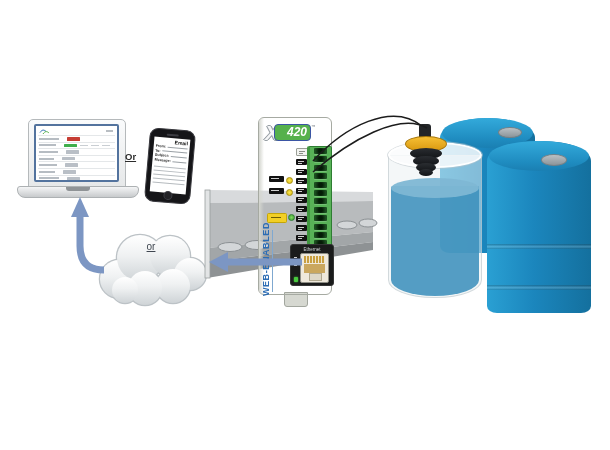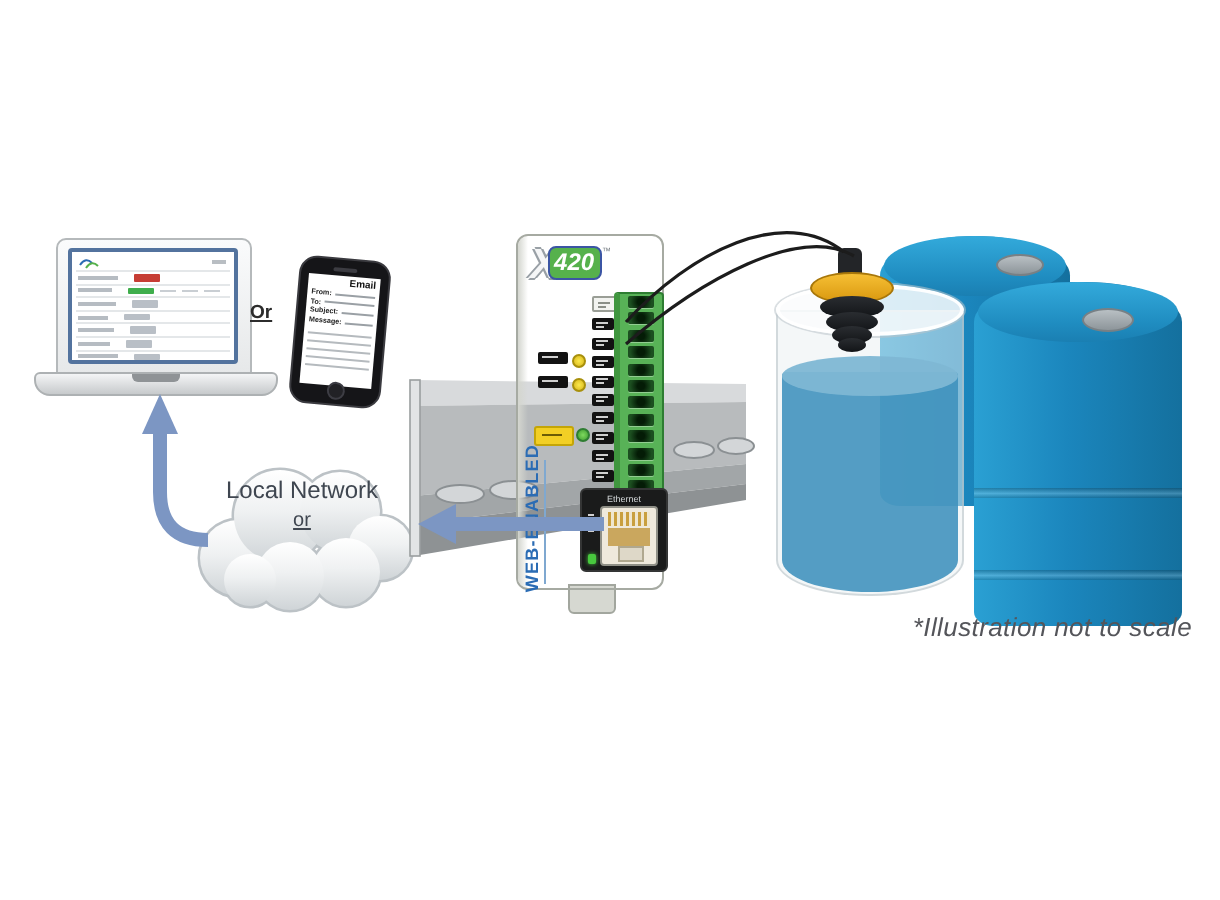--- a/index.html
+++ b/index.html
@@ -49,21 +49,21 @@
 
   
   .device{left:258px;top:117px;width:74px;height:178px;background:linear-gradient(90deg,#fbfbf8,#ededе6 70%,#e4e5dd);
     background:linear-gradient(90deg,#fbfbf8,#ededе6);border:1.5px solid #a6aaa2;border-radius:6px;z-index:20;box-sizing:border-box;}
   .dev-side{left:0;top:0;bottom:0;width:5px;background:linear-gradient(90deg,#d4d6cf,rgba(212,214,207,0));border-radius:6px 0 0 6px;}
   .dev-tab{left:284px;top:292px;width:22px;height:13px;background:#d6d8d1;border:1px solid #a2a69e;border-radius:0 0 3px 3px;z-index:19;}
   .logo{left:6px;top:3px;width:62px;height:21px;white-space:nowrap;}
   .logo-x{font-style:italic;font-weight:900;font-size:21px;color:#f5f6f7;
     text-shadow:-1.2px 0 #99a0a6,1.2px 0 #99a0a6,0 -1.2px #99a0a6,0 1.2px #99a0a6;}
   .logo-badge{display:inline-block;margin-left:-5px;background:#56b14c;border:1.5px solid #3b55a4;border-radius:4px;
-    color:#fff;font-style:italic;font-weight:900;font-size:12px;padding:0 3px 1px 2px;vertical-align:4px;}
+    color:#fff;font-style:italic;font-weight:900;font-size:12px;padding:0 3px 1px 12px;vertical-align:4px;}
   .logo-tm{font-size:4.5px;color:#7b8288;vertical-align:12px;}
   .io-chips{left:37px;top:30px;width:12px;}
   .io-chip{width:11px;height:6px;background:#121212;border-radius:1px;margin-bottom:3.4px;position:relative;}
   .io-chip i{position:absolute;left:2px;height:1px;background:#cfcfcf;}
   .io-chip i.d1{top:1.5px;width:6px;}
   .io-chip i.d2{top:3.5px;width:4px;}
   .io-chip.first{background:#f2f3f0;border:0.5px solid #9a9e96;}
   .io-chip.first i{background:#8b8f88;}
   .terminal-block{left:48px;top:28px;width:25px;height:112px;background:#58b257;border:1px solid #2e7d32;
     border-left:3px solid #40963f;border-radius:2px;box-sizing:border-box;padding-top:1px;}
@@ -232,21 +232,20 @@
       <circle cx="27" cy="53" r="19"></circle>
         <circle cx="48" cy="32" r="23"></circle>
         <circle cx="78" cy="30" r="20"></circle>
       <circle cx="98" cy="48" r="16"></circle>
         <circle cx="81" cy="60" r="17"></circle>
         <circle cx="53" cy="62" r="17"></circle>
         <circle cx="33" cy="64" r="13"></circle>
     </g>
   </svg>
   <div class="abs cloud-text">
-    <div class="cloud-l1">Local Network</div>
     <div class="cloud-l2">or</div>
   </div>
 
   <svg class="abs rail-svg" width="180" height="105" viewBox="0 0 180 105">
     <polygon points="7,10 173,12 173,21 7,23" fill="#d8dadc"></polygon>
     <polygon points="7,23 173,21 173,52 7,68" fill="#b8bbbd"></polygon>
     <polygon points="7,68 173,52 173,62 7,82" fill="#a2a6a8"></polygon>
     <polygon points="7,82 173,62 173,70 7,98" fill="#8e9294"></polygon>
     <rect x="5" y="10" width="5" height="88" fill="#e2e4e5" stroke="#9a9e9f" stroke-width="0.8"></rect>
     <g fill="#d3d6d8" stroke="#8b9093" stroke-width="1">
@@ -379,21 +378,20 @@
 
   <div class="abs sensor">
     <div class="abs sn-gland"></div>
     <div class="abs sn-cap"></div>
     <div class="abs sn-d" style="left:5px;top:24px;width:32px;height:11px;"></div>
     <div class="abs sn-d" style="left:8px;top:32px;width:26px;height:10px;"></div>
     <div class="abs sn-d" style="left:11px;top:39px;width:20px;height:9px;"></div>
     <div class="abs sn-d" style="left:14px;top:45px;width:14px;height:7px;"></div>
   </div>
 
-  <div class="abs caption">*Illustration not to scale</div>
 
   <svg class="abs overlay" width="610" height="450" viewBox="0 0 610 450">
     <path d="M302 262 L228 262" stroke="#7c96c3" stroke-width="7" fill="none"></path>
     <polygon points="228,252 228,272 209,262" fill="#7c96c3"></polygon>
     <path d="M104 270 Q80 270 80 246 L80 216" stroke="#7c96c3" stroke-width="7" fill="none"></path>
     <polygon points="71,217 89,217 80,197" fill="#7c96c3"></polygon>
     <path d="M313 161 C345 126, 392 102, 422 126" stroke="#1c1c1c" stroke-width="1.6" fill="none"></path>
     <path d="M313 172 C350 140, 400 112, 427 128" stroke="#1c1c1c" stroke-width="1.6" fill="none"></path>
   </svg>
 

